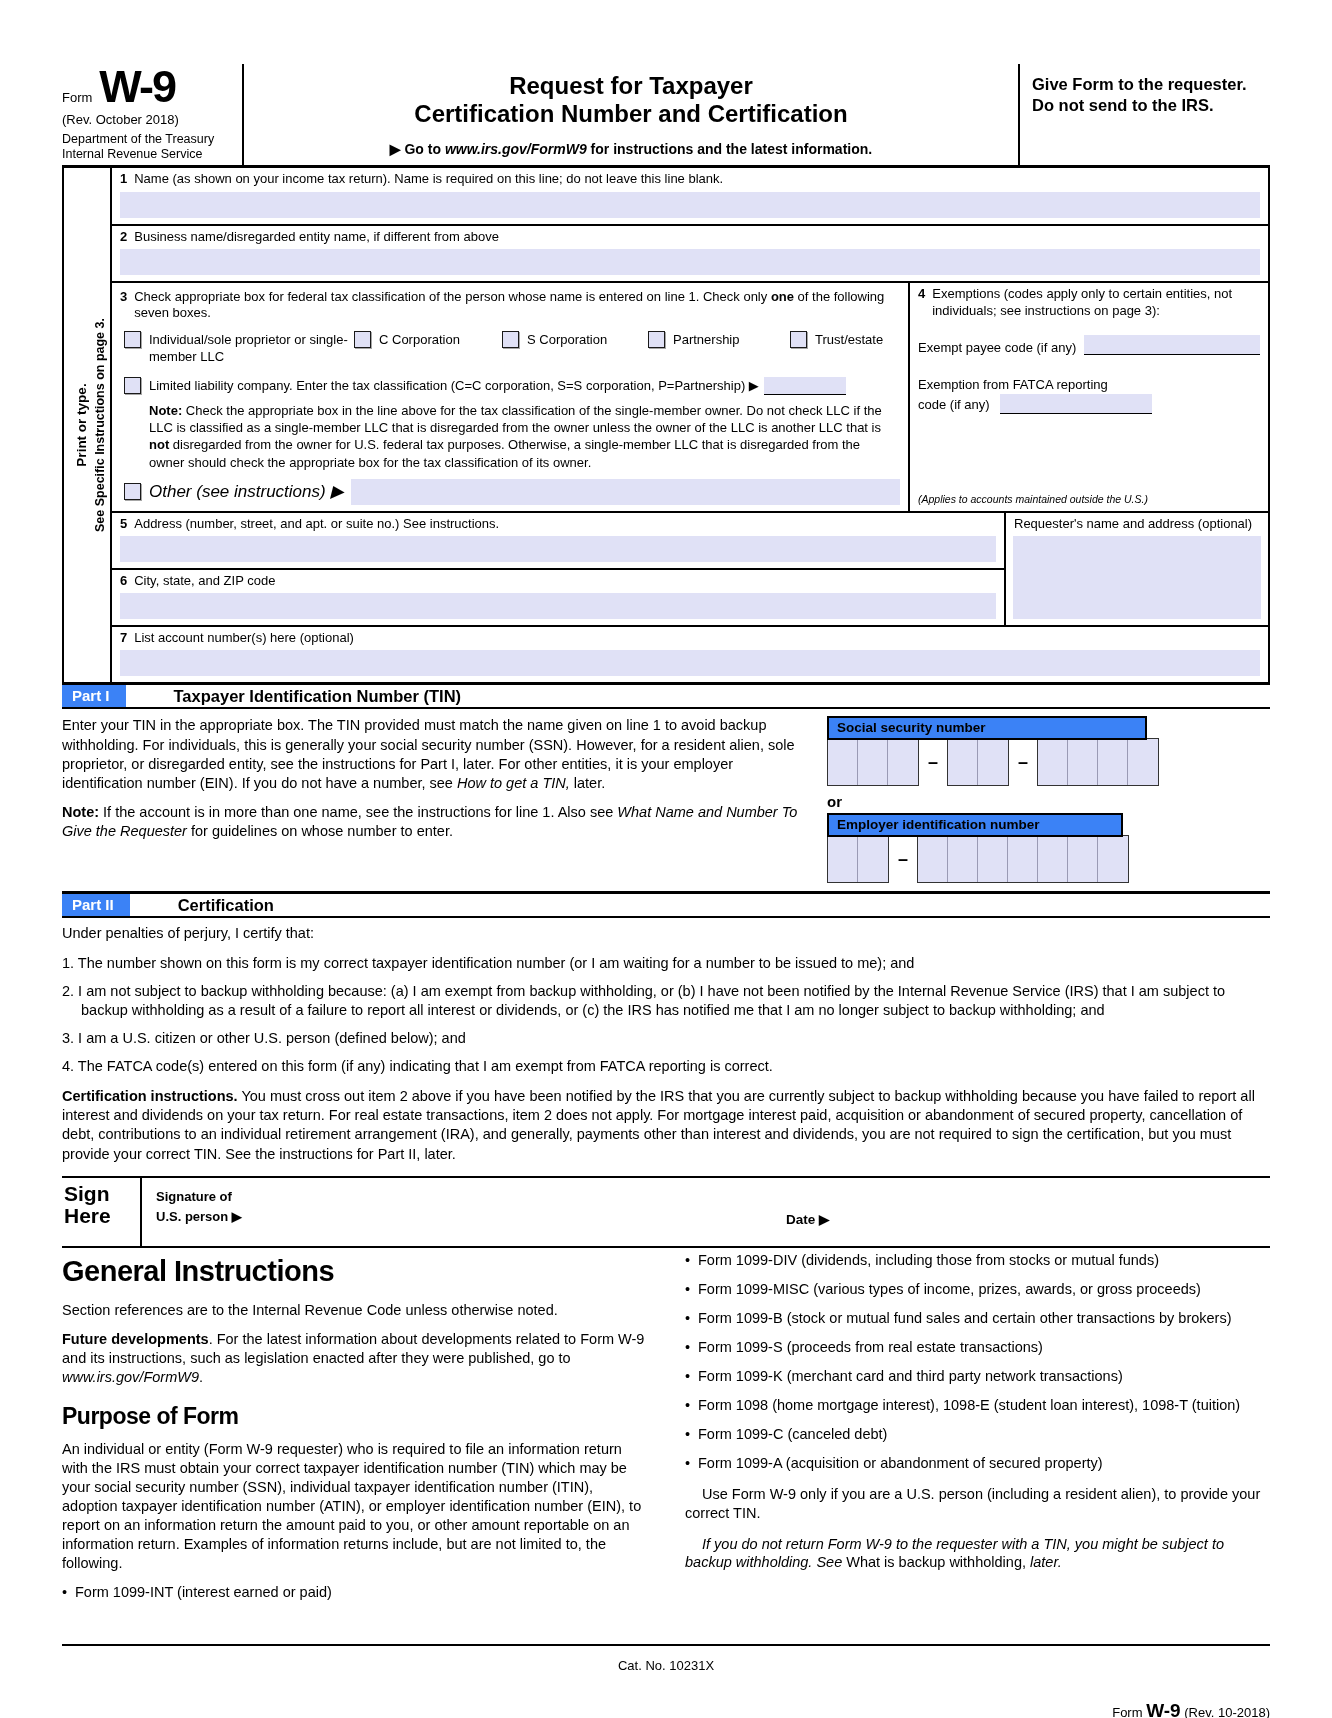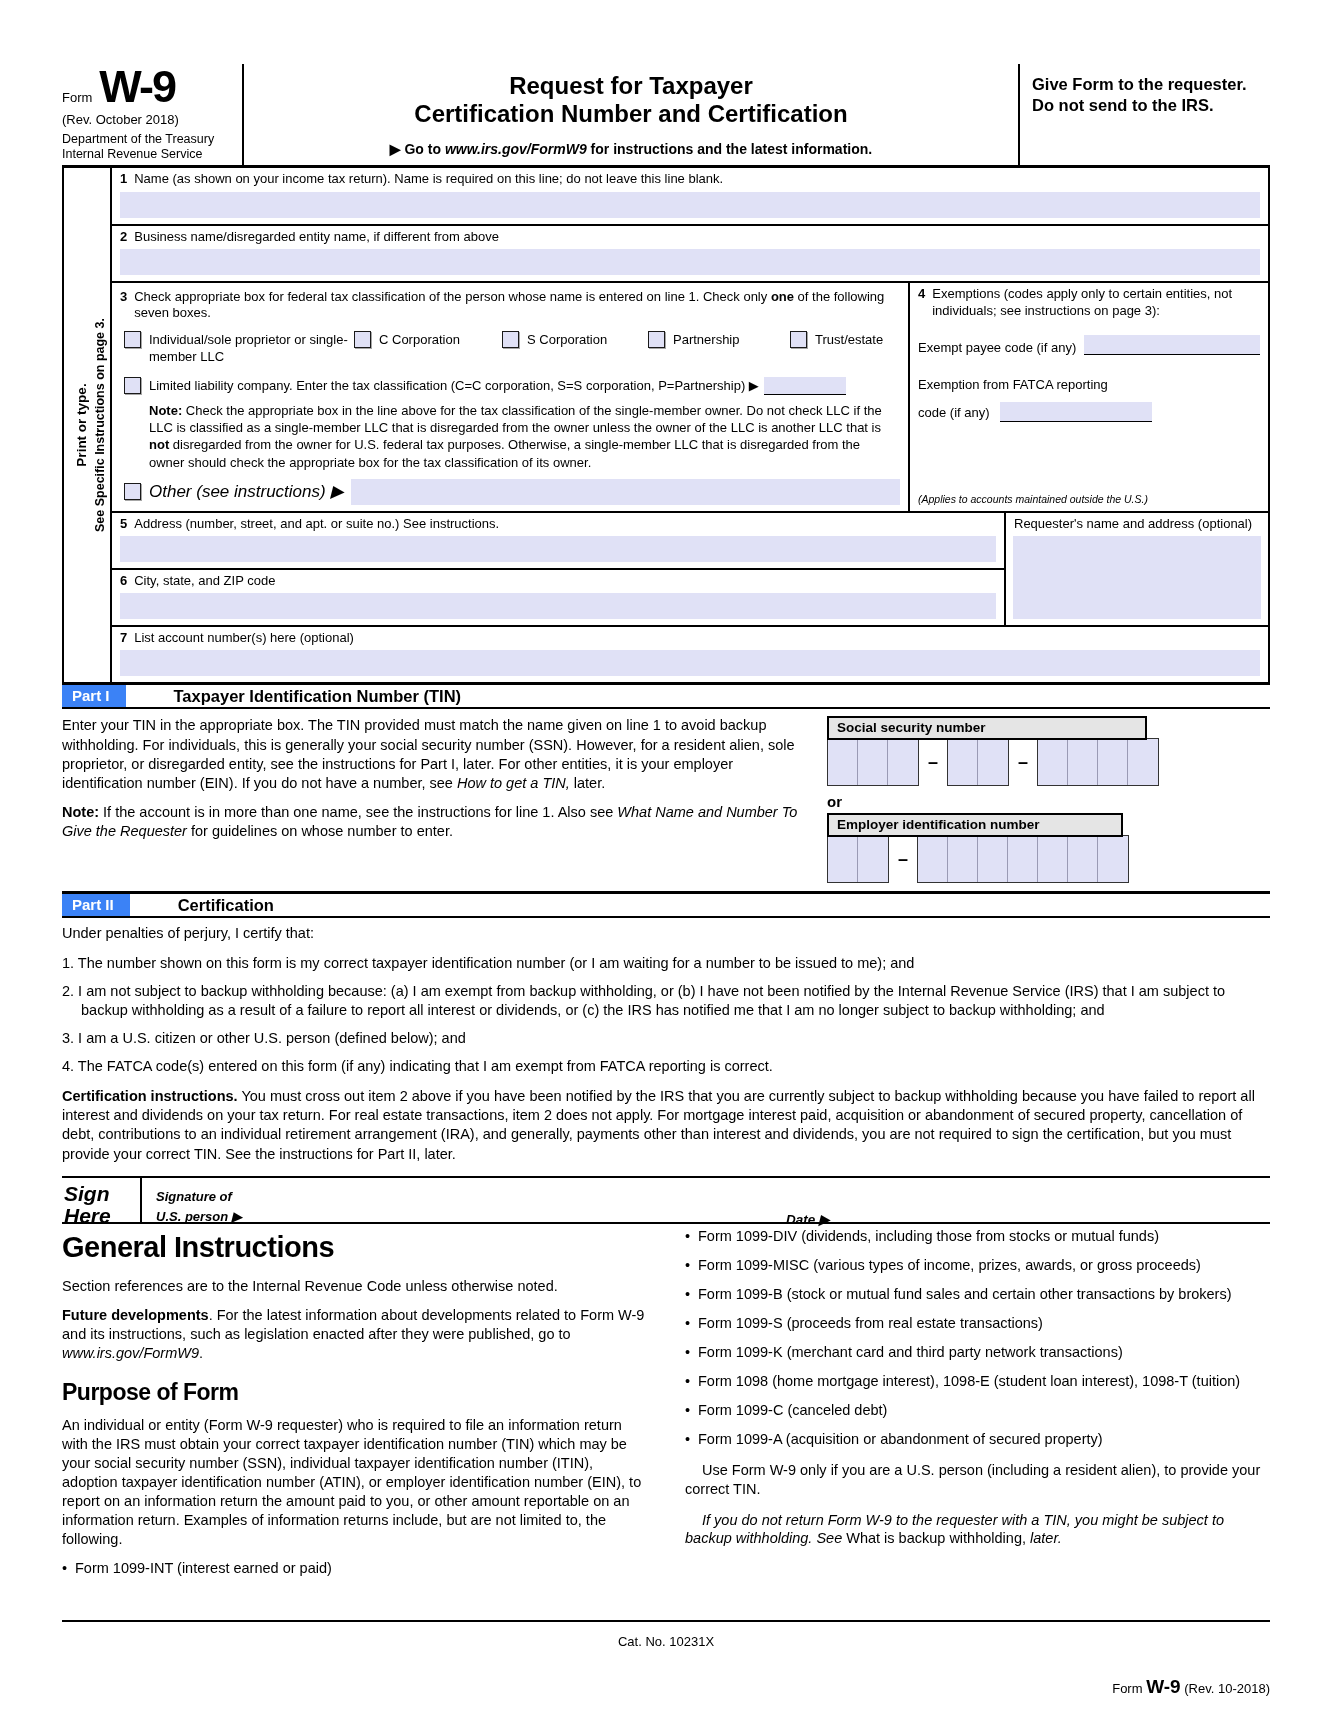--- a/index.html
+++ b/index.html
@@ -57,21 +57,21 @@
   .llcrow .cbl { margin-left: 8px; }
   .llc-input { background: var(--lav); border-bottom: 1.5px solid #000; width: 82px; height: 18px; margin-left: 5px; }
   .note { font-size: 13px; line-height: 1.32; margin: 7px 10px 0 29px; }
   .otherrow { display: flex; align-items: center; margin: 8px 8px 2px 4px; font-size: 17px; font-style: italic; }
   .otherrow .cbl { margin-left: 8px; white-space: nowrap; }
   .other-input { background: var(--lav); height: 26px; flex: 1; margin-left: 8px; }
   .r4label { display: flex; gap: 7px; line-height: 1.3; }
   .exemptrow { display: flex; align-items: flex-end; margin-top: 15px; }
   .exempt-input { background: var(--lav); border-bottom: 1.5px solid #000; height: 20px; flex: 1; margin-left: 8px; }
   .fatca { margin-top: 20px; line-height: 1.5; }
-  .fatcarow { display: flex; align-items: flex-end; margin-top: 8px; text-align: center; }
+  .fatcarow { display: flex; align-items: flex-end; margin-top: 0; text-align: center; }
   .fatca-input { background: var(--lav); border-bottom: 1.5px solid #000; height: 20px; width: 152px; margin-left: 10px; }
   .applies { margin-top: auto; font-size: 10.5px; font-style: italic; padding-bottom: 2px; }
 
   .r56 { display: flex; border-bottom: 2px solid #000; }
   .r56left { flex: 1; border-right: 2px solid #000; }
   .r56left .sub1 { border-bottom: 2px solid #000; }
   .r56right { width: 262px; display: flex; flex-direction: column; }
   .req-label { font-size: 13px; padding: 3px 6px 1px 8px; line-height: 1.25; }
   .req-input { background: var(--lav); flex: 1; margin: 3px 7px 6px 7px; }
 
@@ -80,38 +80,38 @@
   .ptag { background: #3b82f6; color: #fff; font-weight: bold; font-size: 15px;
     padding: 2px 16px 3px 10px; flex: none; }
   .ptitle { font-weight: bold; font-size: 16.5px; padding: 2px 0 0 48px; }
 
   
   .p1body { display: flex; padding: 5px 0 8px 0; }
   .p1text { flex: 1; font-size: 14.5px; line-height: 1.32; padding: 2px 12px 0 0; }
   .p1text p { margin-bottom: 10px; }
   .tincol { width: 443px; padding-top: 2px; }
   .tin-labelbox { border: 2px solid #000; font-weight: bold; font-size: 13.5px;
-    padding: 2px 8px 3px; background: #e5e5e5; position: relative; z-index: 1; }
+    padding: 2px 8px 3px; background: #3b82f6; position: relative; z-index: 1; }
   .tin-labelbox.ssn { width: 320px; }
   .tin-labelbox.ein { width: 296px; }
   .cellrow { display: flex; align-items: center; margin-top: -2px; }
   .cgroup { display: flex; border: 1.5px solid #333; }
   .cell { width: 30px; height: 46px; background: var(--lav); border-right: 1px solid var(--cellb); }
   .cell:last-child { border-right: none; }
   .dash { font-weight: bold; font-size: 18px; margin: 0 9px; }
   .orlbl { font-weight: bold; font-size: 15px; margin: 7px 0 3px; }
 
   
   .p2body { font-size: 14.5px; line-height: 1.32; padding: 6px 0 2px; }
   .p2intro { margin-bottom: 10px; }
   .cert-item { padding-left: 19px; text-indent: -19px; margin-bottom: 9px; }
   .certinstr { margin-top: 11px; margin-bottom: 10px; }
 
   
-  .signrow { display: flex; border-top: 2.5px solid #000; border-bottom: 2.5px solid #000; height: 48px; font-style: italic; }
+  .signrow { display: flex; border-top: 2.5px solid #000; border-bottom: 2.5px solid #000; height: 72px; }
   .sign-tag { width: 80px; font-weight: bold; font-size: 21px; line-height: 1.08; padding: 5px 0 0 2px;
     border-right: 2px solid #000; }
   .sig-label { font-weight: bold; font-size: 13px; line-height: 1.55; padding: 9px 0 0 14px; width: 150px; }
   .sig-input { flex: 1; height: 100%; }
   .date-label { font-weight: bold; font-size: 13.5px; padding-top: 33px; width: 56px; }
   .date-input { width: 428px; height: 100%; }
 
   
   .gen { display: flex; gap: 38px; padding-top: 3px; font-size: 14.5px; line-height: 1.31; min-height: 392px; }
   .gcol { flex: 1; }

